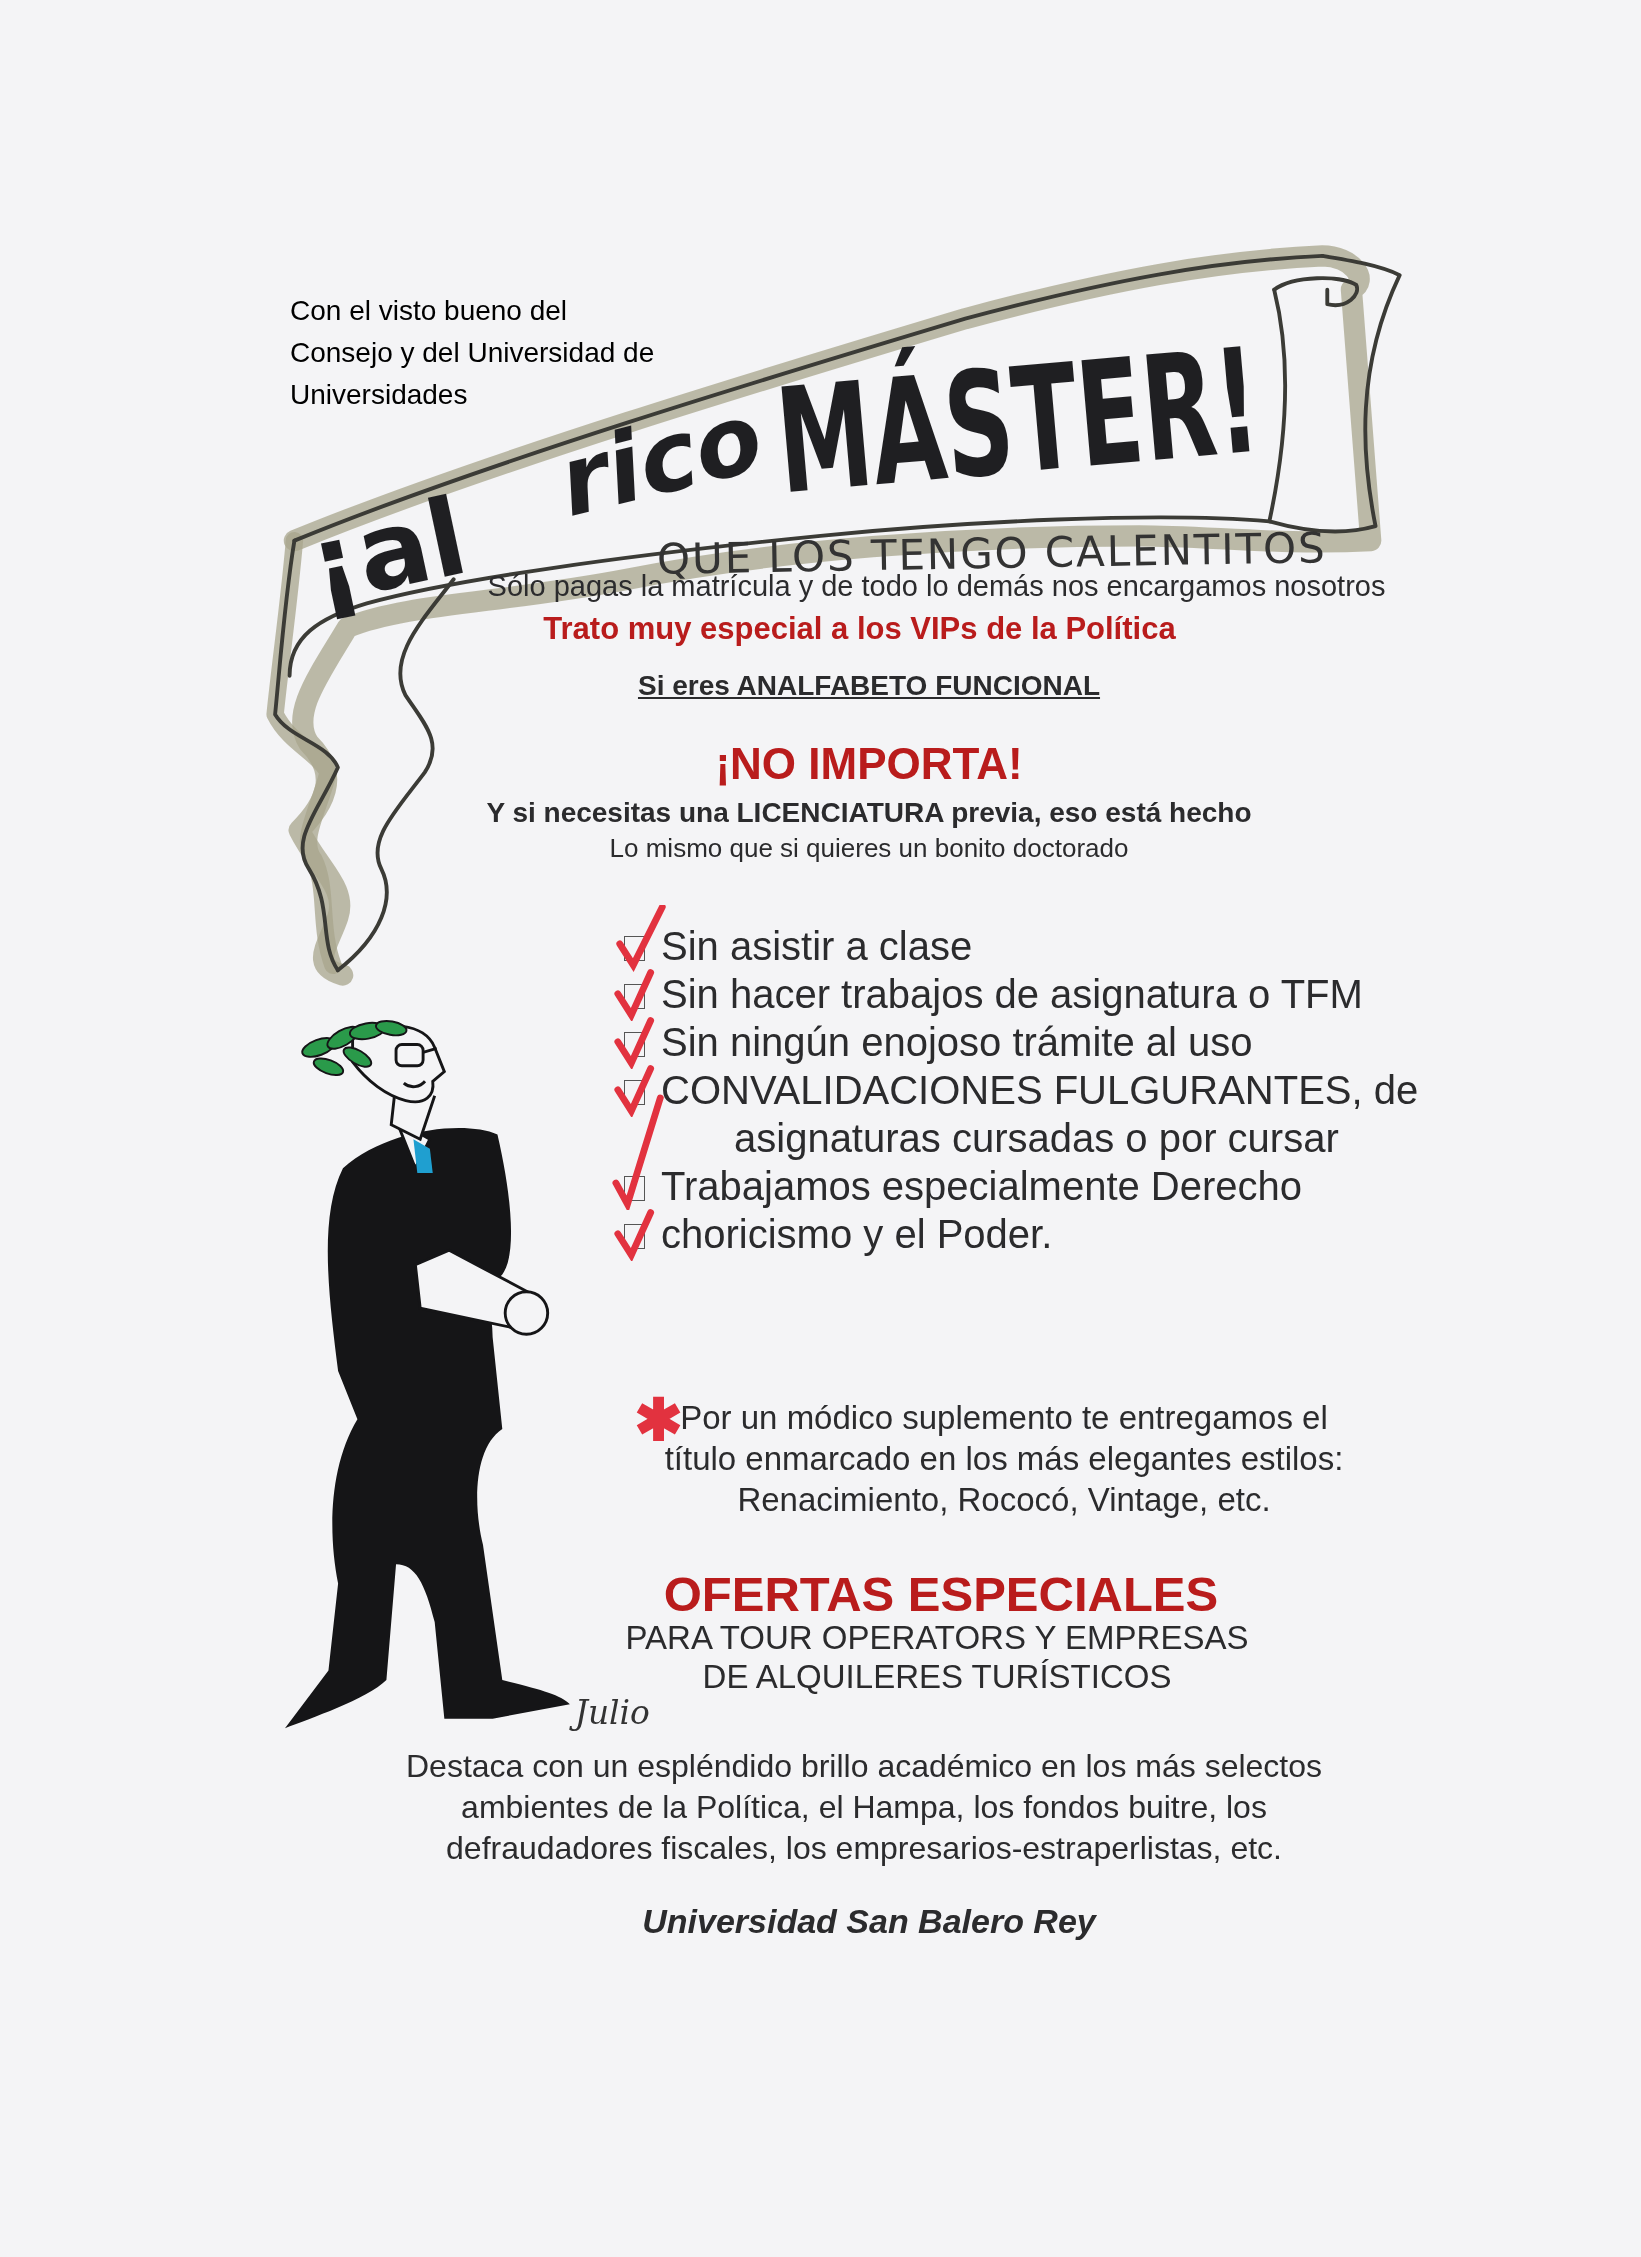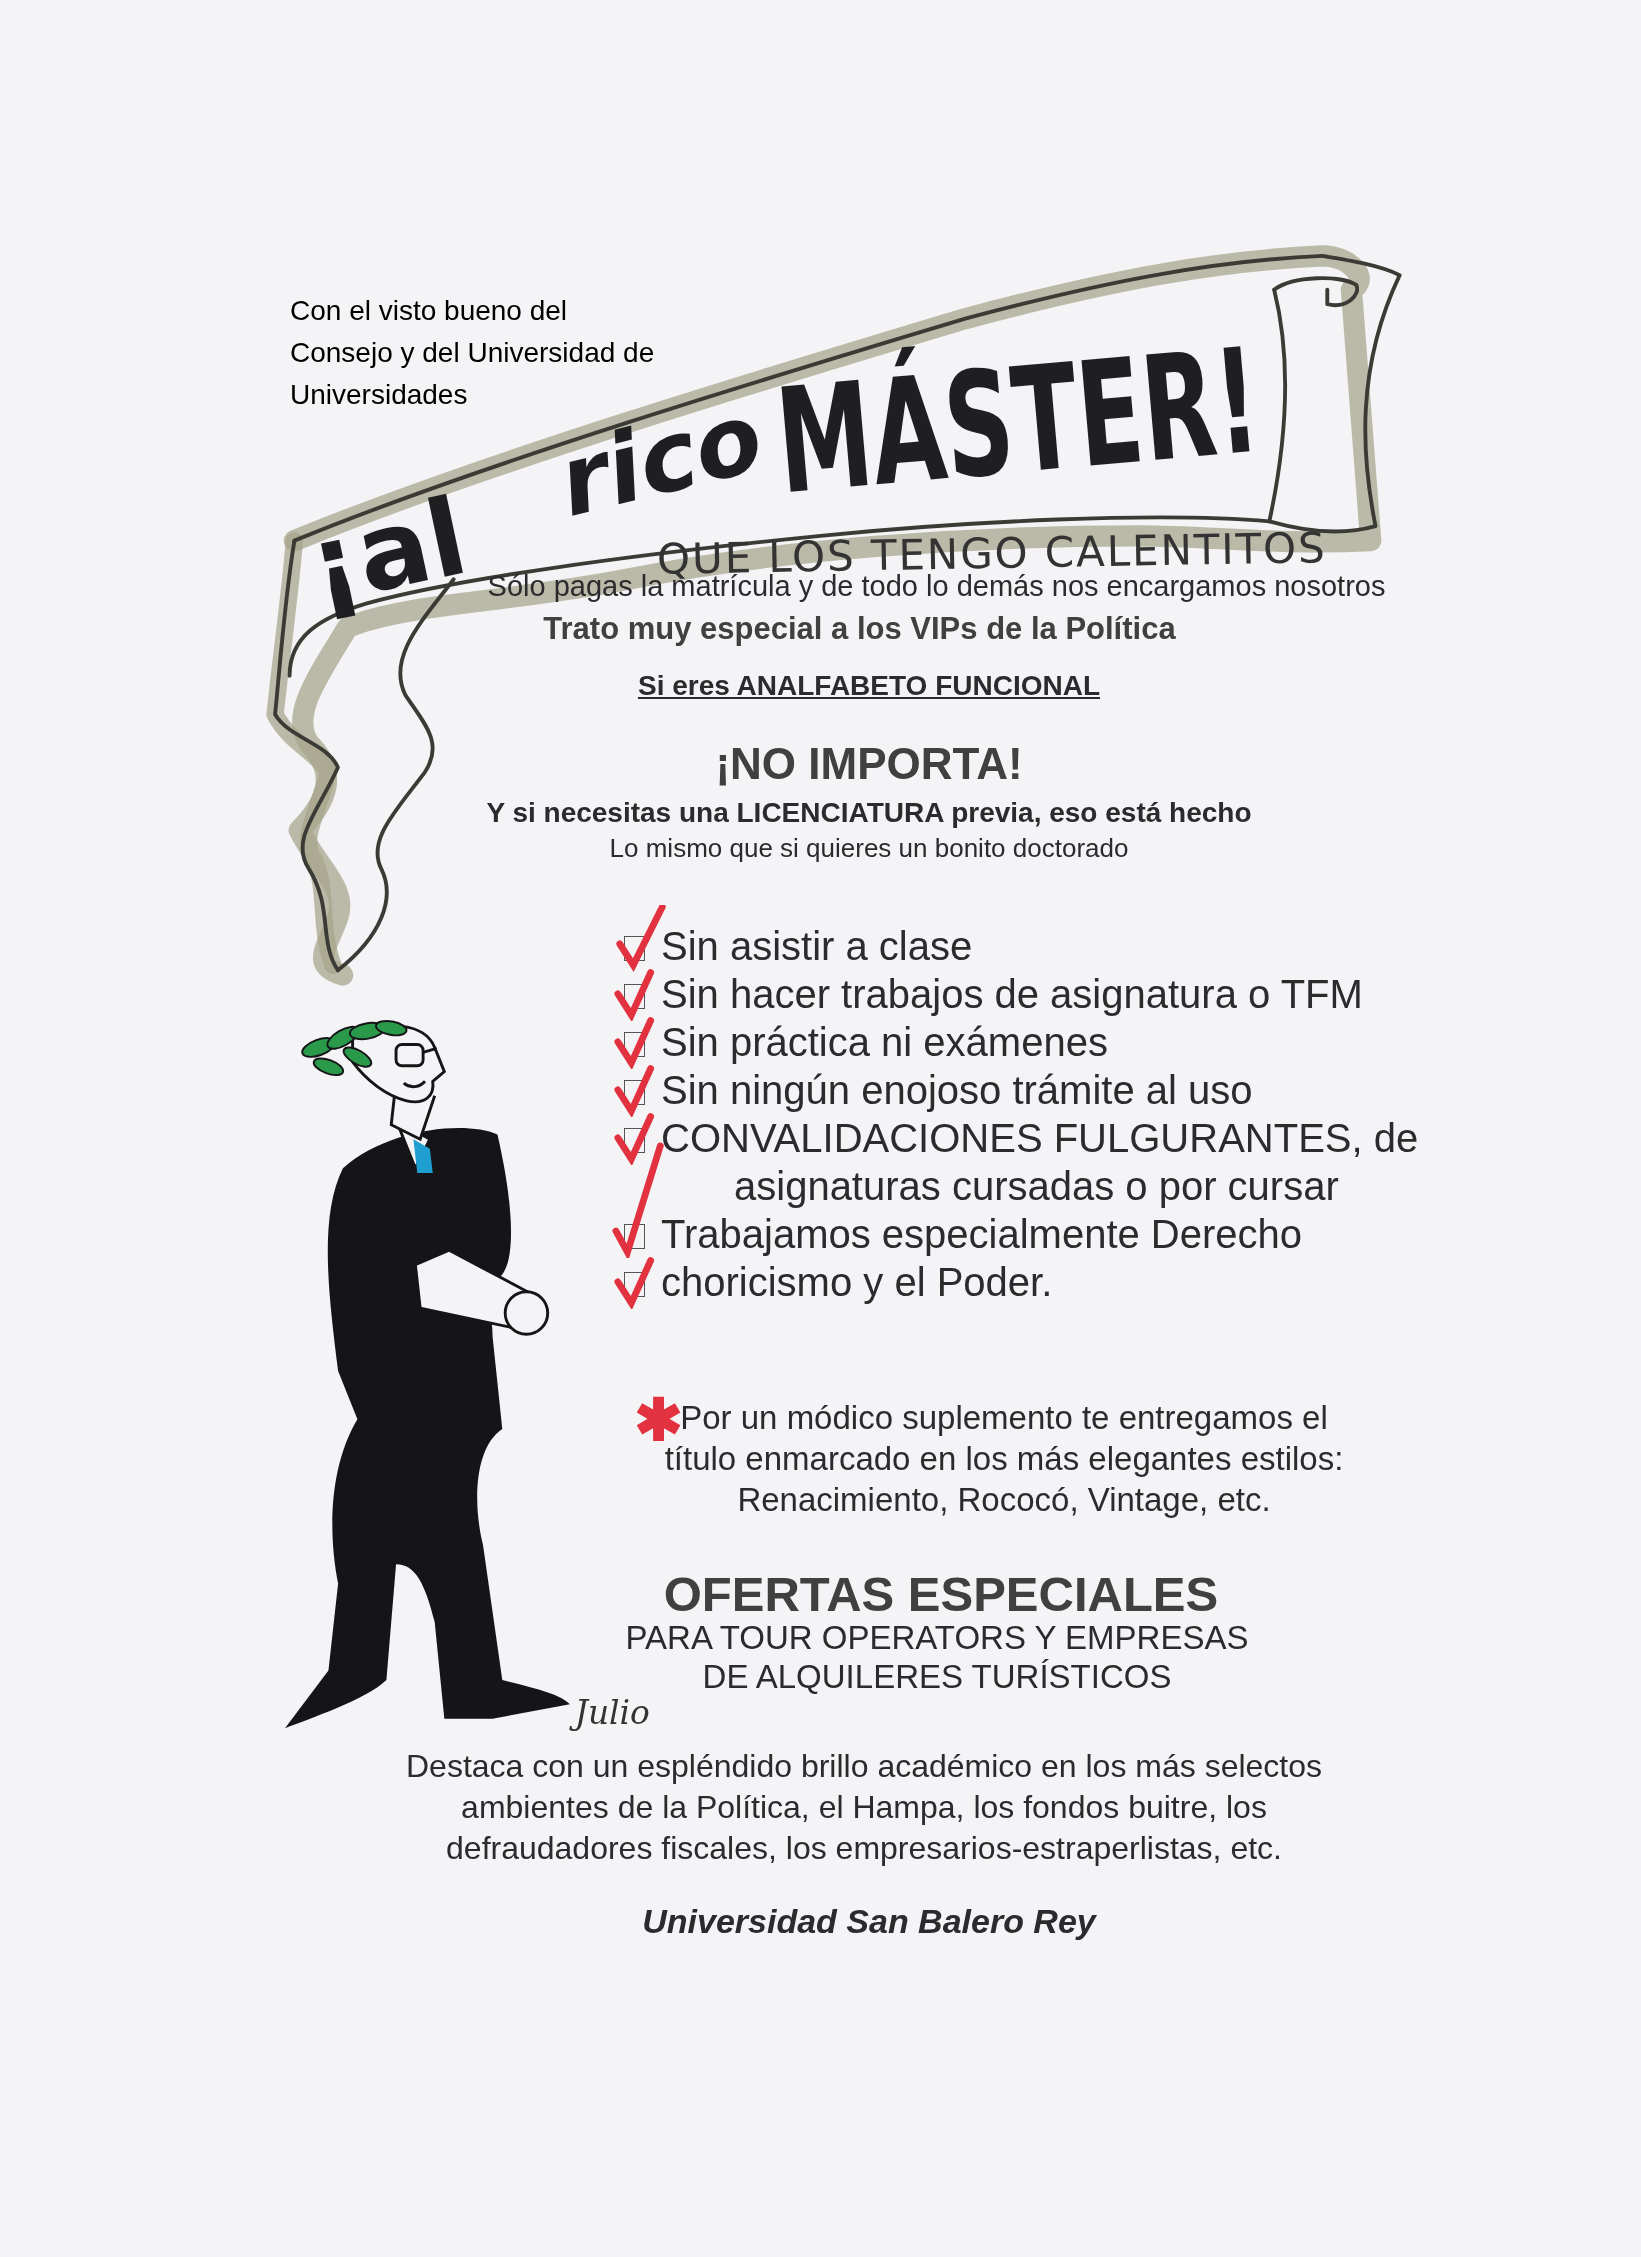--- a/index.html
+++ b/index.html
@@ -12,21 +12,21 @@
   }
   .abs { position: absolute; }
   .center { text-align: center; }
   .approval { left: 290px; top: 290px; font-size: 28px; line-height: 42px; color: #000000; }
   .banner-svg { left: 0; top: 0; }
   .sub-hand {
     left: 657px; top: 529px; font-size: 42px; letter-spacing: 1.9px;
     font-family: "DejaVu Sans", sans-serif; font-weight: normal; color: #333;
     transform: rotate(-1deg);
   }
-  .red { color: #404040; }
+  .red { color: #b91c1c; }
   .bold { font-weight: bold; }
   .checklist { left: 618px; top: 922px; font-size: 40px; line-height: 48px; }
   .check-row { position: relative; padding-left: 43px; }
   .check-row.indent { padding-left: 116px; }
   .check-row.cont { padding-left: 43px; }
   .box { position: absolute; left: 5.8px; top: 13.5px; width: 19.3px; height: 23px; border: 1.4px solid #555; }
   .tick { position: absolute; left: -5.8px; top: -17.4px; width: 58px; height: 68px; }
   .asterisk { position: absolute; left: -46px; top: -5.8px; font-size: 58px; color: #e2323f; font-weight: bold; line-height: 1; }
 </style>
 </head>
@@ -76,27 +76,20 @@
         <path d="M8 40 L22 62 L52 2" fill="none" stroke="#e2323f" stroke-width="7" stroke-linecap="round"></path>
       </svg>
     <span>Sin asistir a clase</span>
   </div>
   <div class="check-row">
     <span class="box"></span>
     <svg class="tick" viewBox="0 0 60 70">
         <path d="M6 42 L20 64 L40 20" fill="none" stroke="#e2323f" stroke-width="7" stroke-linecap="round"></path>
       </svg>
     <span>Sin hacer trabajos de asignatura o TFM</span>
-  </div>
-  <div class="check-row">
-    <span class="box"></span>
-    <svg class="tick" viewBox="0 0 60 70">
-        <path d="M6 42 L20 64 L40 20" fill="none" stroke="#e2323f" stroke-width="7" stroke-linecap="round"></path>
-      </svg>
-    <span>Sin práctica ni exámenes</span>
   </div>
   <div class="check-row">
     <span class="box"></span>
     <svg class="tick" viewBox="0 0 60 70">
         <path d="M6 42 L20 64 L40 20" fill="none" stroke="#e2323f" stroke-width="7" stroke-linecap="round"></path>
       </svg>
     <span>Sin ningún enojoso trámite al uso</span>
   </div>
   <div class="check-row">
     <span class="box"></span>

